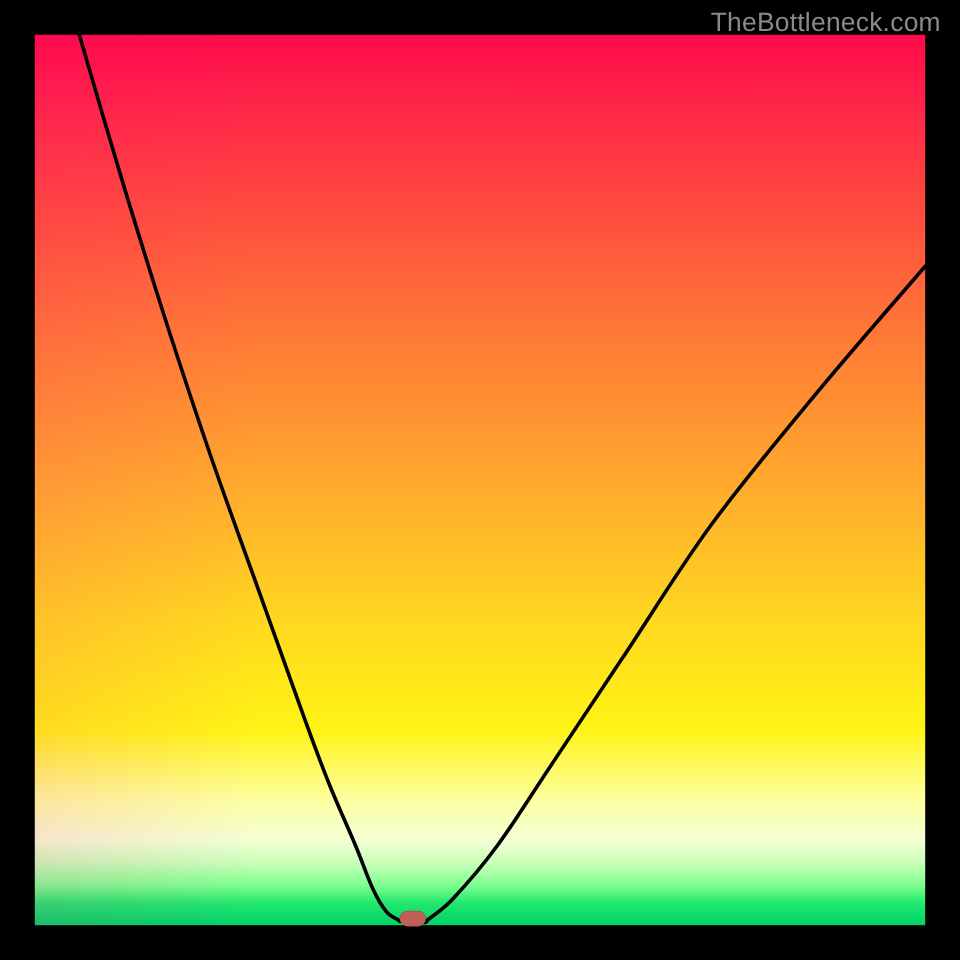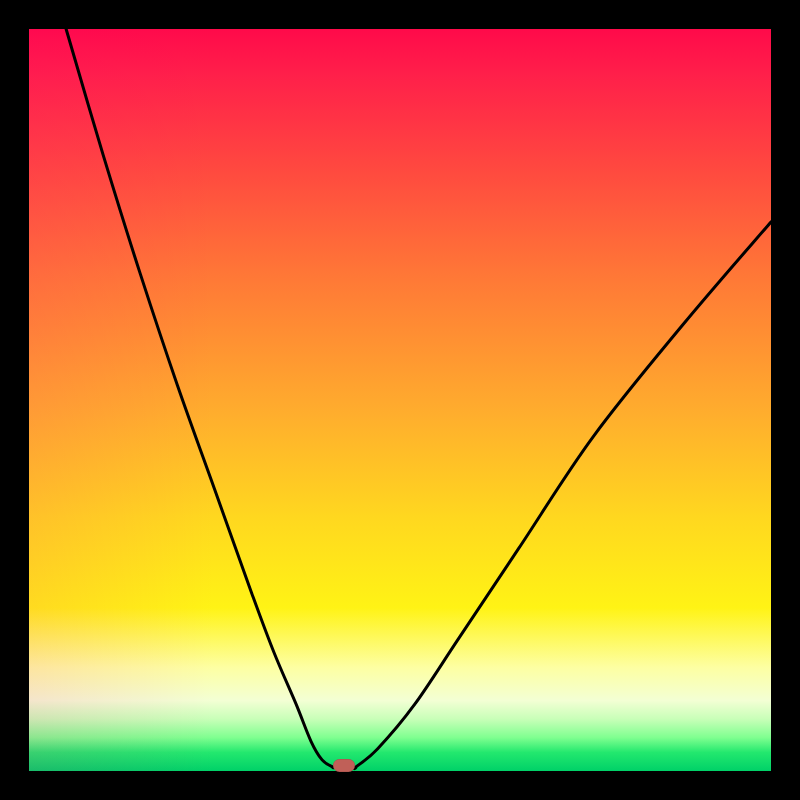--- a/index.html
+++ b/index.html
@@ -66,20 +66,21 @@
     height: 13px;
     border-radius: 7px;
     background: #c06058;
     box-shadow: 0 0 0 0.5px rgba(0,0,0,0.15) inset;
   }
 </style>
 </head>
 <body>
 
 <div class="frame">
+  <div class="watermark">TheBottleneck.com</div>
 
   <div class="plot-area">
     <svg class="curve" viewBox="0 0 742 742" preserveAspectRatio="none">
       <path id="curve-path" fill="none" stroke="#000" stroke-width="3" stroke-linecap="round" stroke-linejoin="round" d="M 37.1 0.0 C 43.3 21.0, 61.8 85.3, 74.2 126.1 C 86.6 166.9, 98.9 206.5, 111.3 244.9 C 123.7 283.2, 136.0 320.3, 148.4 356.2 C 160.8 392.0, 173.1 425.4, 185.5 460.0 C 197.9 494.7, 212.7 536.7, 222.6 563.9 C 232.5 591.1, 237.4 604.7, 244.9 623.3 C 252.3 641.8, 260.9 660.4, 267.1 675.2 C 273.3 690.1, 277.6 703.0, 282.0 712.3 C 286.3 721.6, 289.4 726.5, 293.1 730.9 C 296.8 735.2, 302.4 737.1, 304.2 738.3 C 306.1 739.5, 302.4 738.3, 304.2 738.3 C 306.1 738.3, 311.6 738.3, 315.3 738.3 C 319.1 738.3, 324.6 738.3, 326.5 738.3 C 328.3 738.3, 322.8 741.4, 326.5 738.3 C 330.2 735.2, 338.8 730.3, 348.7 719.7 C 358.6 709.2, 372.2 693.8, 385.8 675.2 C 399.4 656.7, 413.0 634.4, 430.4 608.4 C 447.7 582.5, 467.5 552.8, 489.7 519.4 C 512.0 486.0, 536.7 445.2, 563.9 408.1 C 591.1 371.0, 623.3 332.7, 653.0 296.8 C 682.6 260.9, 727.2 210.2, 742.0 192.9"></path>
     </svg>
     <div id="min-marker" class="marker" style="left: 304.35px; top: 729.806px;"></div>
   </div>
 </div>
 
 </body></html>

